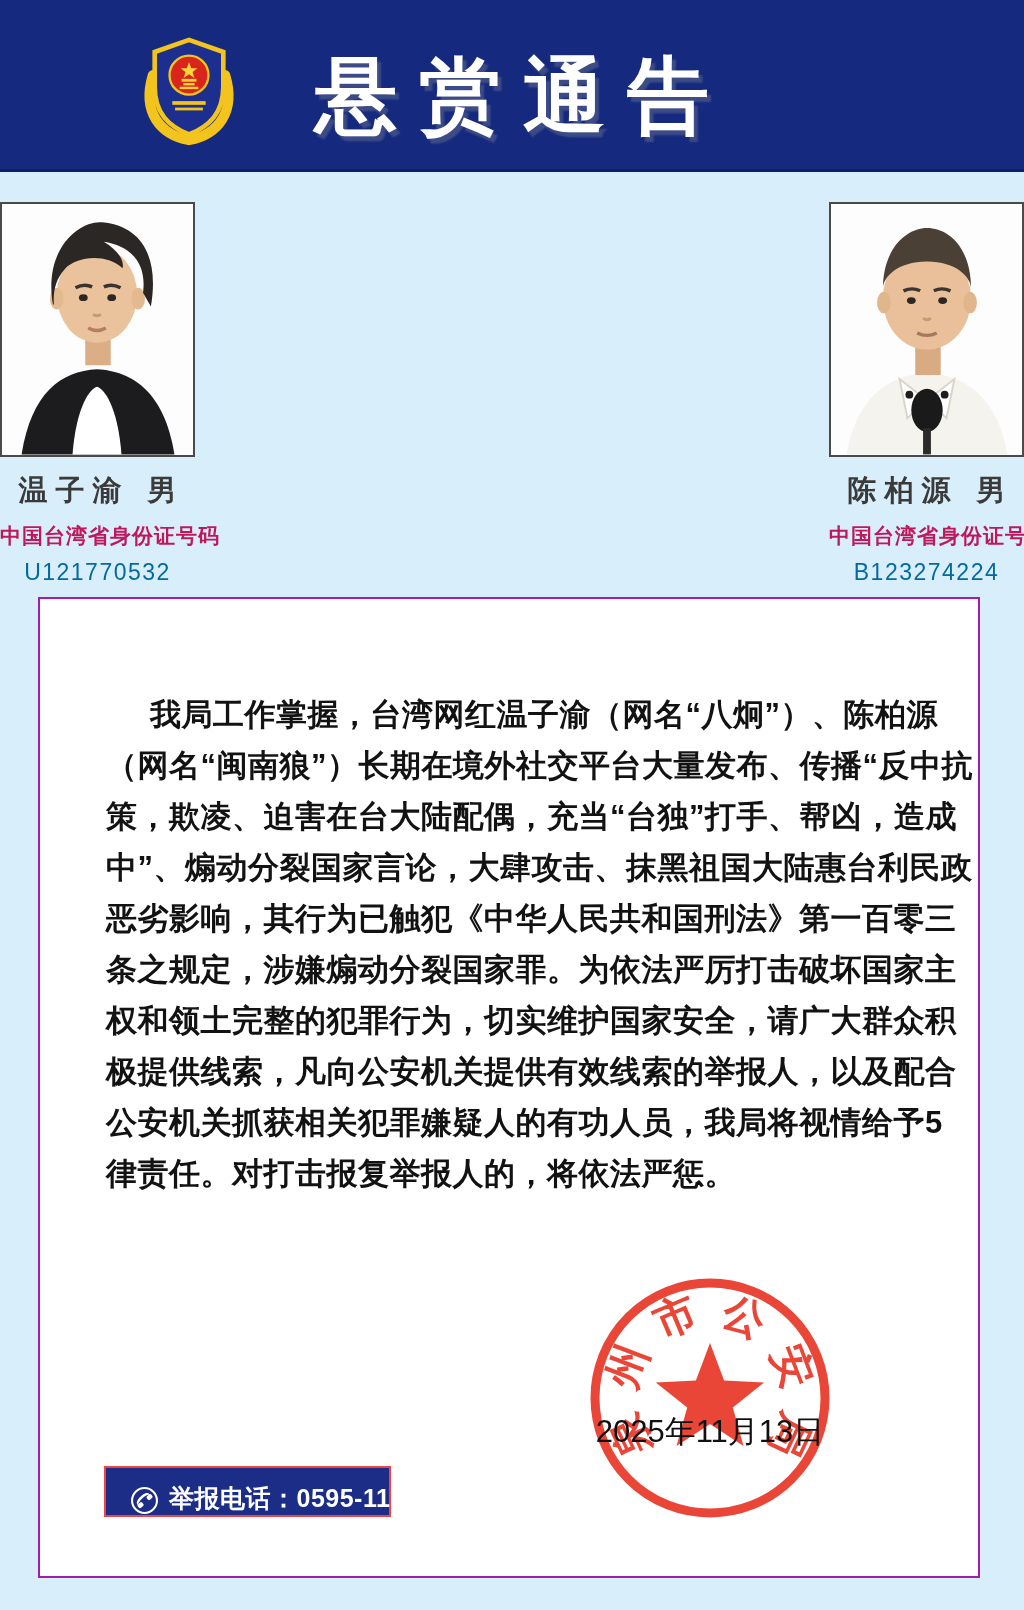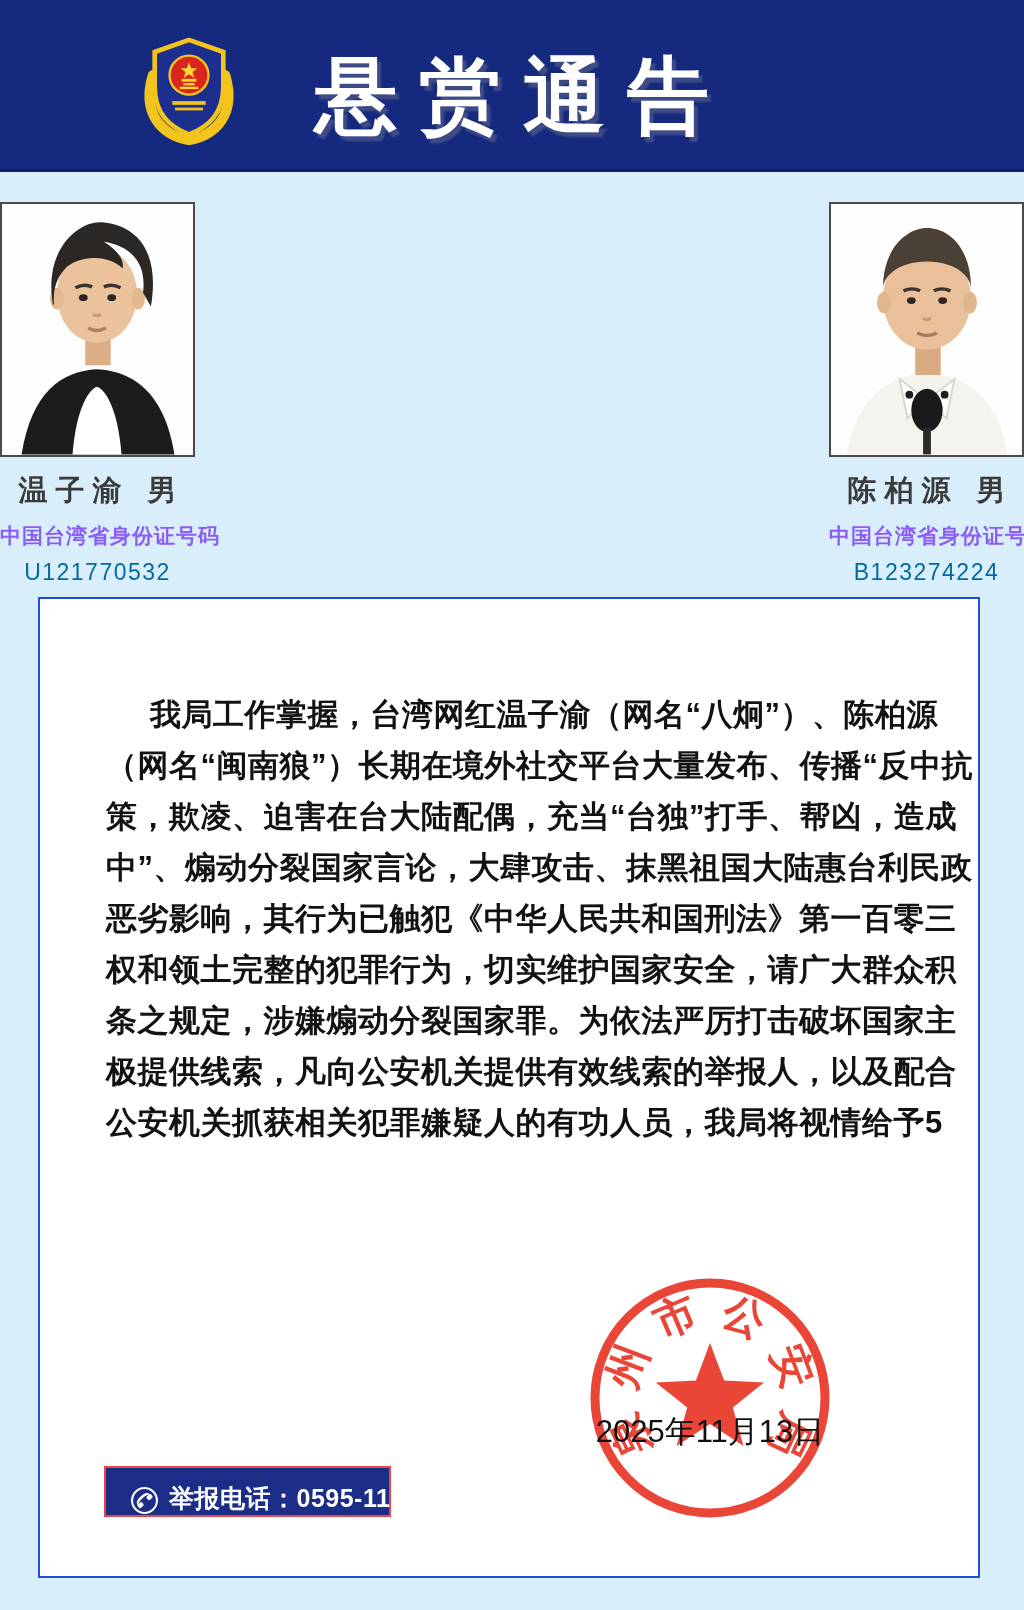--- a/index.html
+++ b/index.html
@@ -52,33 +52,33 @@
   }
   .photo svg { display:block; width:100%; height:100%; }
   .name-row {
     margin-top: 14px;
     font-size: 29px; font-weight: bold; color: #3a3a3a;
     letter-spacing: 8px; white-space: nowrap;
   }
   .name-row .gender { margin-left: 18px; letter-spacing: 0; }
   .id-label {
     margin-top: 11px;
-    font-size: 21px; font-weight: bold; color: #8b5cf6;
+    font-size: 21px; font-weight: bold; color: #be185d;
     letter-spacing: 1px; white-space: nowrap;
   }
   .id-number {
     margin-top: 9px;
     font-size: 23px; color: #0369a1; letter-spacing: 1.5px;
   }
   
   .notice-box {
     position: absolute; left: 38px; top: 597px;
     width: 942px; height: 981px;
     background: #ffffff;
-    border: 2px solid #1d4ed8;
+    border: 2px solid #a21caf;
     padding: 90px 34px 8px 66px;
   }
   .notice-line {
     font-size: 31px;
     line-height: 51px;
     height: 51px;
     color: #121212;
     font-weight: 600;
     letter-spacing: 0.5px;
     white-space: nowrap;
@@ -203,24 +203,25 @@
       <div class="id-number">B123274224</div>
     </div>
   </div>
 
   <div class="notice-box">
     <div class="notice-line first">我局工作掌握，台湾网红温子渝（网名“八炯”）、陈柏源</div>
     <div class="notice-line">（网名“闽南狼”）长期在境外社交平台大量发布、传播“反中抗</div>
     <div class="notice-line">策，欺凌、迫害在台大陆配偶，充当“台独”打手、帮凶，造成</div>
     <div class="notice-line">中”、煽动分裂国家言论，大肆攻击、抹黑祖国大陆惠台利民政</div>
     <div class="notice-line">恶劣影响，其行为已触犯《中华人民共和国刑法》第一百零三</div>
+    <div class="notice-line">条之规定，涉嫌煽动分裂国家罪。为依法严厉打击破坏国家主</div>
     <div class="notice-line">权和领土完整的犯罪行为，切实维护国家安全，请广大群众积</div>
-    <div class="notice-line">条之规定，涉嫌煽动分裂国家罪。为依法严厉打击破坏国家主</div>
     <div class="notice-line">极提供线索，凡向公安机关提供有效线索的举报人，以及配合</div>
     <div class="notice-line">公安机关抓获相关犯罪嫌疑人的有功人员，我局将视情给予5</div>
+    <div class="notice-line">律责任。对打击报复举报人的，将依法严惩。</div>
   </div>
 
   <div class="seal">
     <svg viewBox="0 0 250 250" opacity="0.93">
       <circle cx="125" cy="125" r="115" fill="none" stroke="#e8392a" stroke-width="9"></circle>
       <polygon points="125,70 139.1,107.6 179.2,109.4 147.8,134.4 158.5,173.1 125,151 91.5,173.1 102.2,134.4 70.8,109.4 110.9,107.6" fill="#e8392a"></polygon>
       <g fill="#e8392a" font-size="42" font-weight="bold" font-family="Liberation Sans, sans-serif" text-anchor="middle">
         <text x="48" y="161" transform="rotate(-115 48 161)" dominant-baseline="middle">泉</text>
         <text x="45.6" y="94.5" transform="rotate(-69 45.6 94.5)" dominant-baseline="middle">州</text>
         <text x="91.8" y="46.7" transform="rotate(-23 91.8 46.7)" dominant-baseline="middle">市</text>

